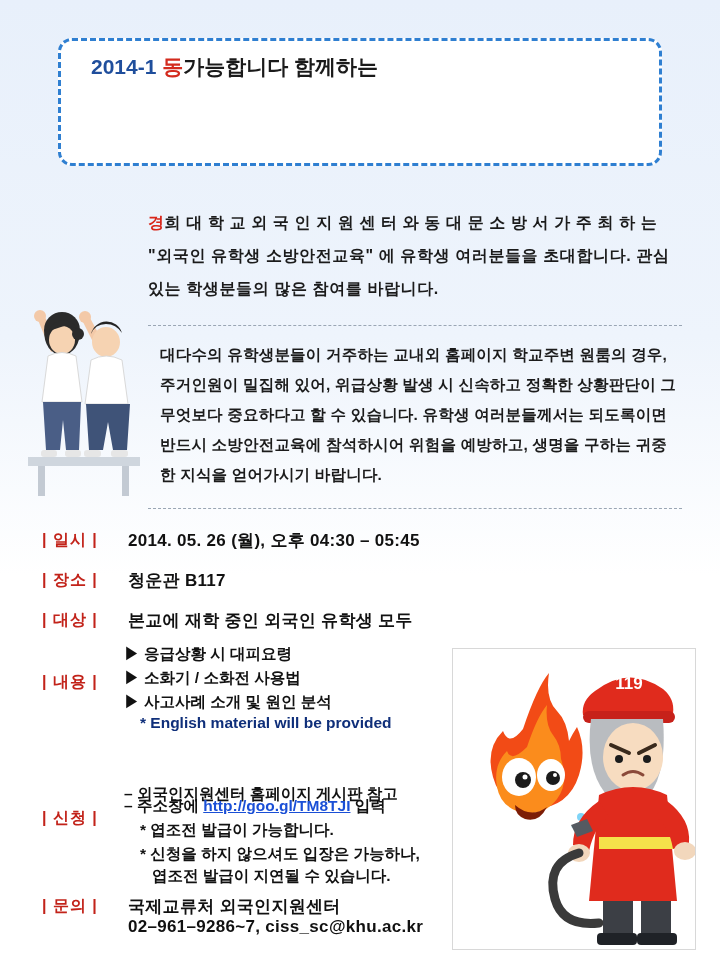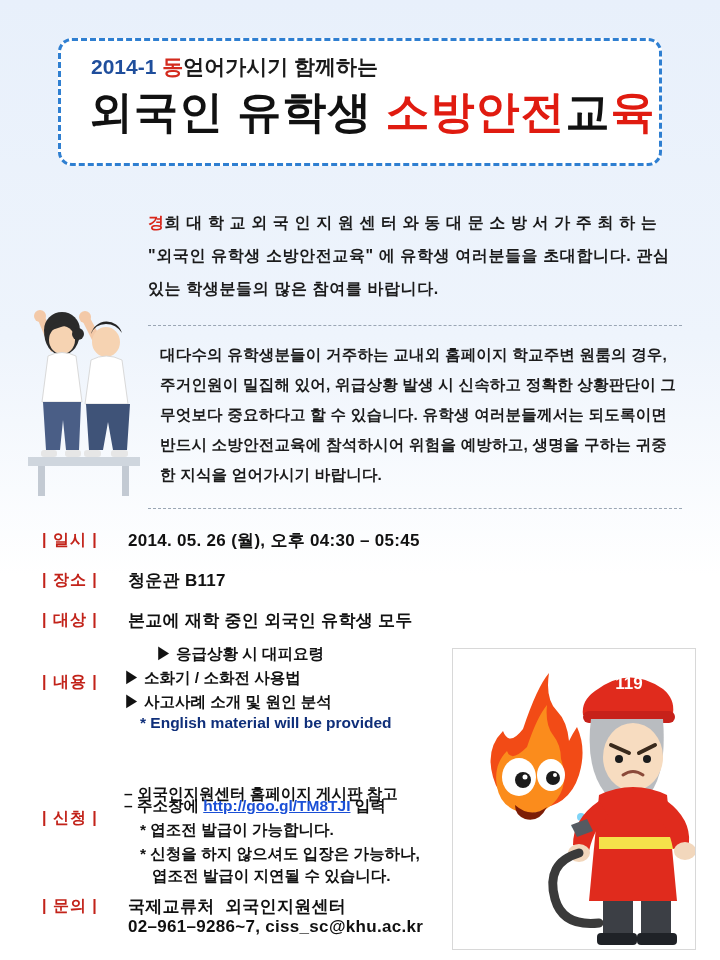--- a/index.html
+++ b/index.html
@@ -123,38 +123,38 @@
   }
   .lbl-date { top: 530px; }
   .val-date { top: 529px; }
   .lbl-place { top: 570px; }
   .val-place { top: 569px; }
   .lbl-target { top: 610px; }
   .val-target { top: 609px; }
   .lbl-content { top: 672px; }
   .lbl-apply { top: 808px; }
   .lbl-contact { top: 896px; }
-  .val-contact1 { top: 895px; font-family: Liberation Mono, monospace; }
+  .val-contact1 { top: 895px; }
   .val-contact2 { top: 917px; font-family: "Liberation Sans", sans-serif; }
 
   
   .bullet {
     position: absolute;
     left: 124px;
     font-size: 15.5px;
     color: #111111;
     font-weight: bold;
     white-space: nowrap;
   }
   .bullet .tri {
     display: inline-block;
     width: 20px;
     color: #111;
   }
-  .b1 { top: 644px; margin-left: 32px; }
+  .b1 { top: 644px; }
   .b2 { top: 668px; }
   .b3 { top: 692px; }
   .eng {
     position: absolute;
     left: 140px;
     top: 714px;
     font-size: 15.5px;
     color: #0f2f7a;
     font-weight: bold;
     white-space: nowrap;
@@ -190,24 +190,21 @@
     overflow: hidden;
   }
 </style>
 </head>
 <body>
 
 <div class="poster">
 
   <div class="title-box">
     <div class="title-line1">
-      <span class="blue">2014-1 </span><span class="red">동</span><span class="dark">얻어가시기 함께하는</span>
-    </div>
-    <div class="title-line2">
-      <span class="dark">외국인 유학생 </span><span class="red">소방안전</span><span class="dark">교</span><span class="red">육</span>
+      <span class="blue">2014-1 </span><span class="red">동</span><span class="dark">가능합니다 함께하는</span>
     </div>
   </div>
 
   <div class="intro">
     <span class="redchar">경</span><span>희 대 학 교  외 국 인 지 원 센 터 와  동 대 문 소 방 서 가  주 최 하 는 "외국인 유학생 소방안전교육" 에 유학생 여러분들을 초대합니다. 관심 있는 학생분들의 많은 참여를 바랍니다.</span>
   </div>
 
   <div class="divider d1"></div>
 
   <div class="body-text">대다수의 유학생분들이 거주하는 교내외 홈페이지 학교주변 원룸의 경우, 주거인원이 밀집해 있어, 위급상황 발생 시 신속하고 정확한 상황판단이 그 무엇보다 중요하다고 할 수 있습니다. 유학생 여러분들께서는 되도록이면 반드시 소방안전교육에 참석하시어 위험을 예방하고, 생명을 구하는 귀중한 지식을 얻어가시기 바랍니다.</div>

